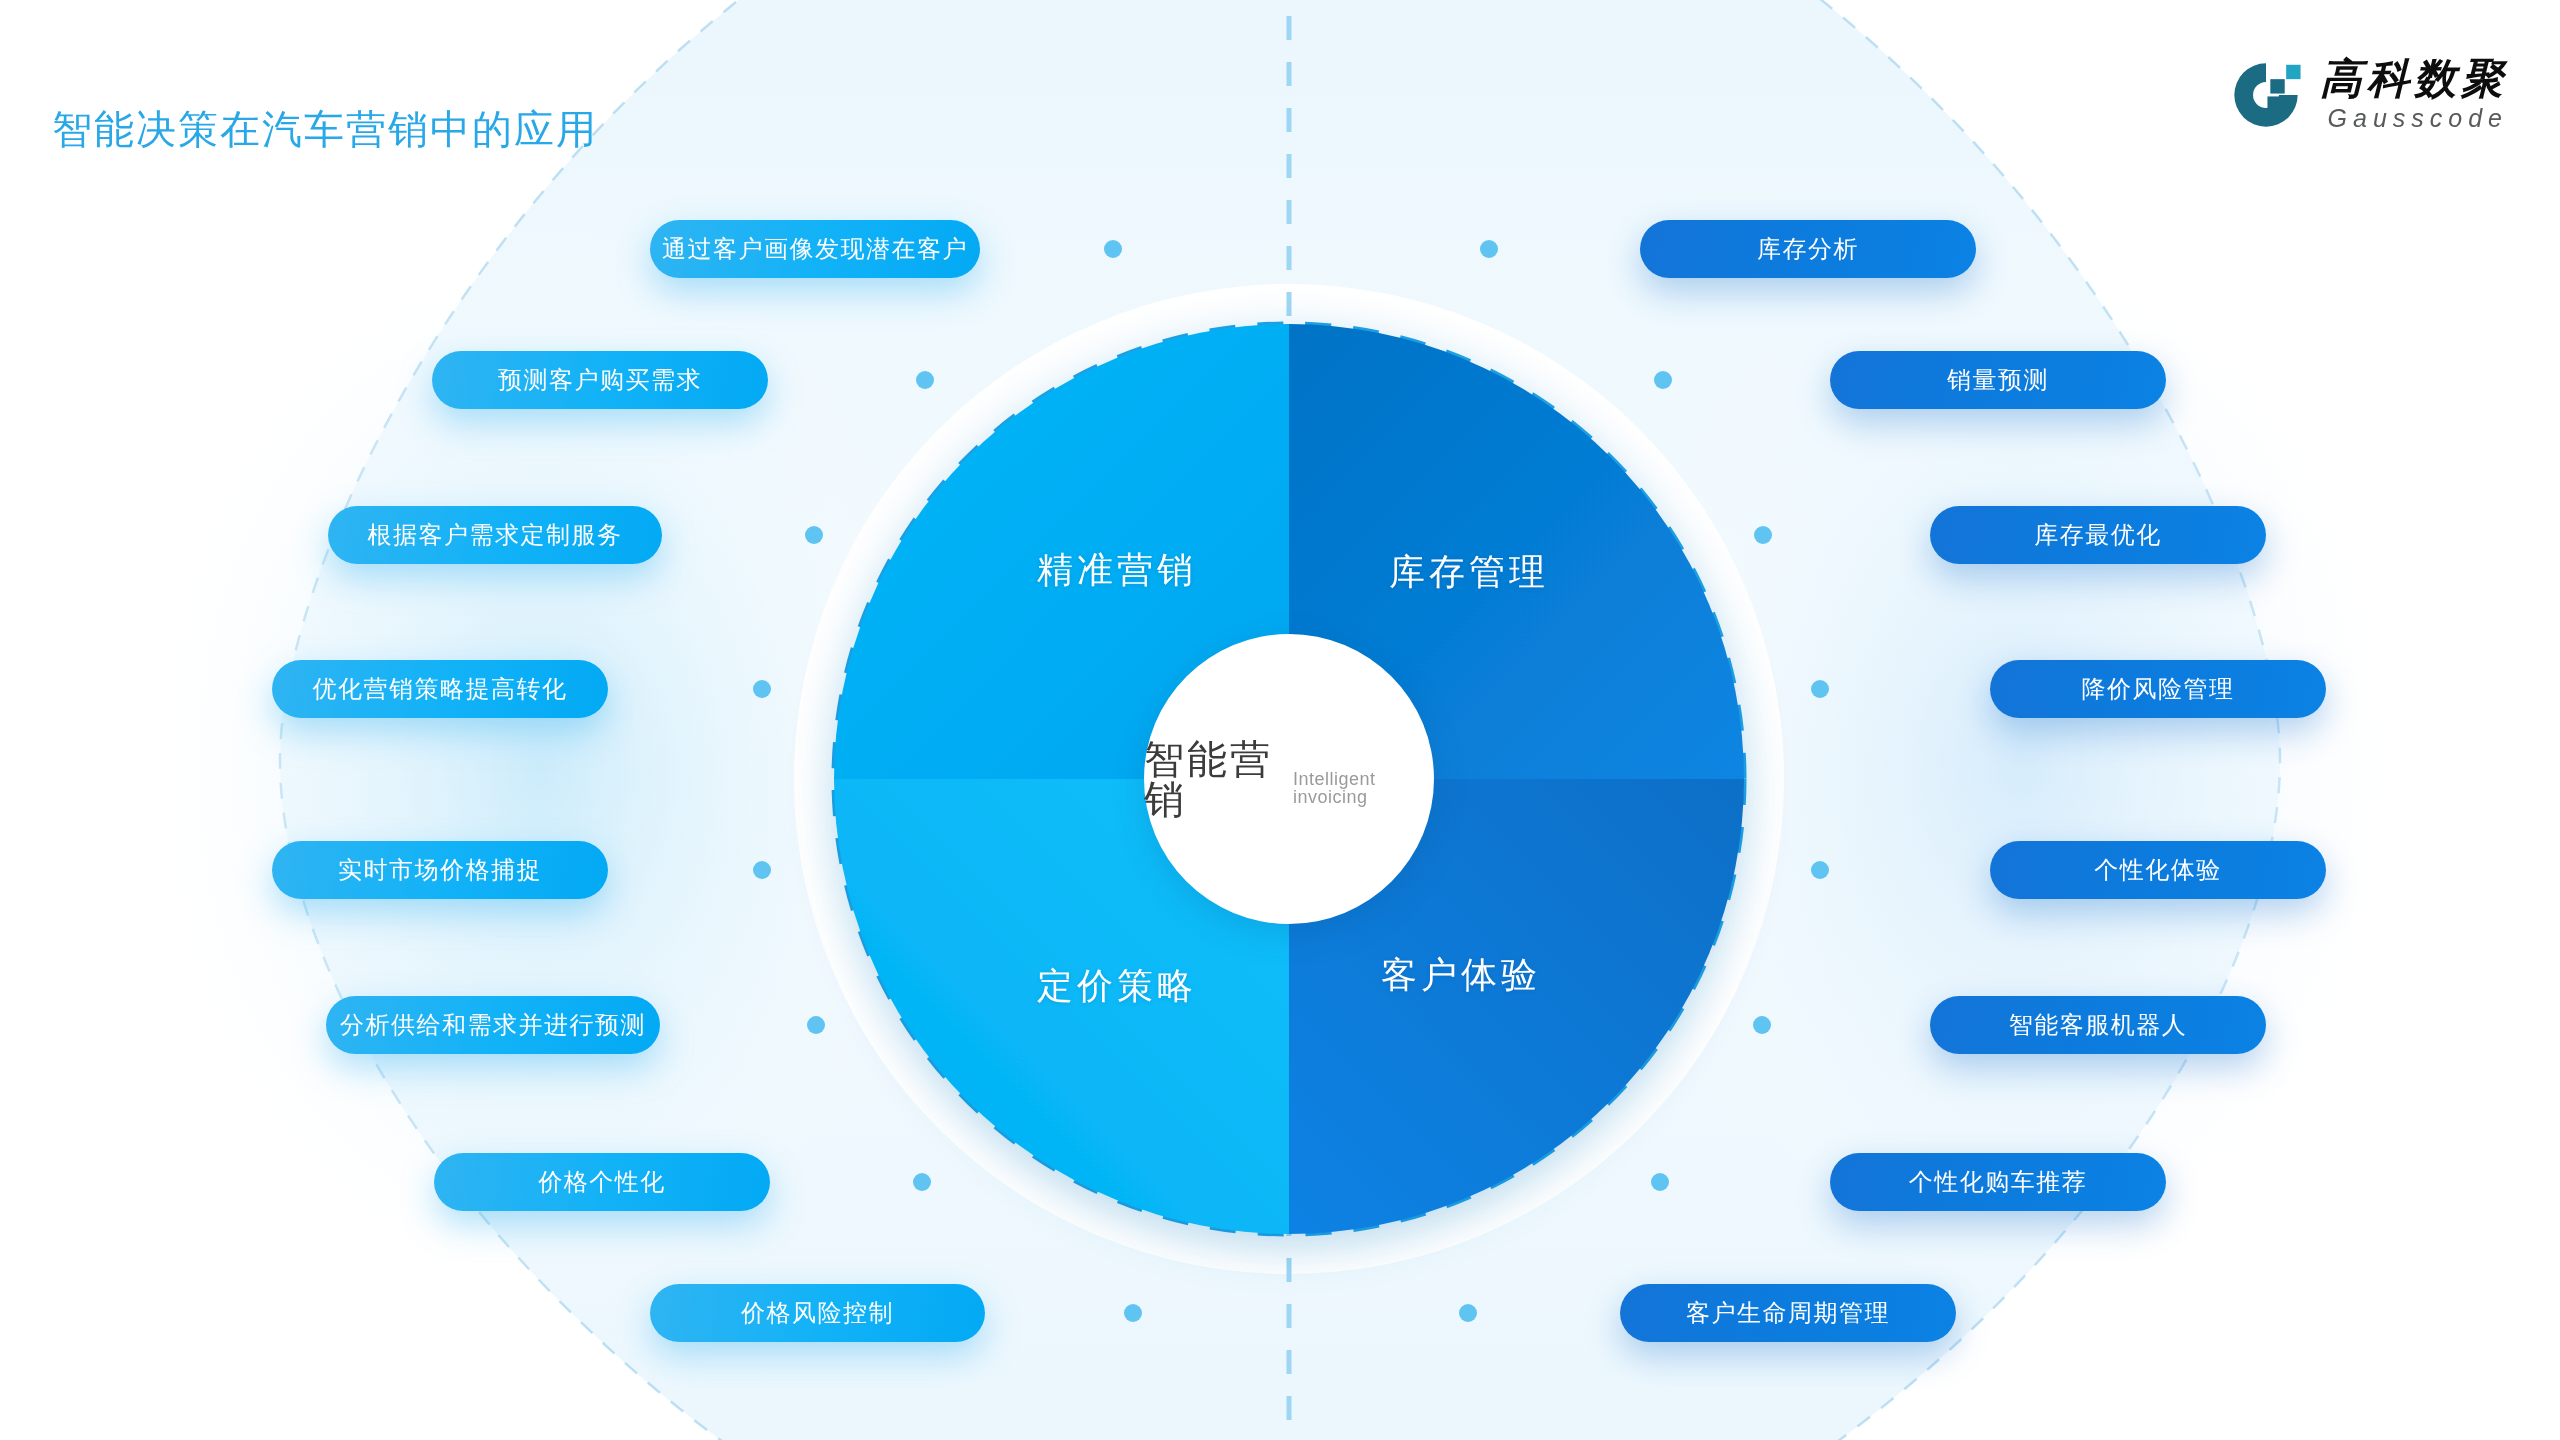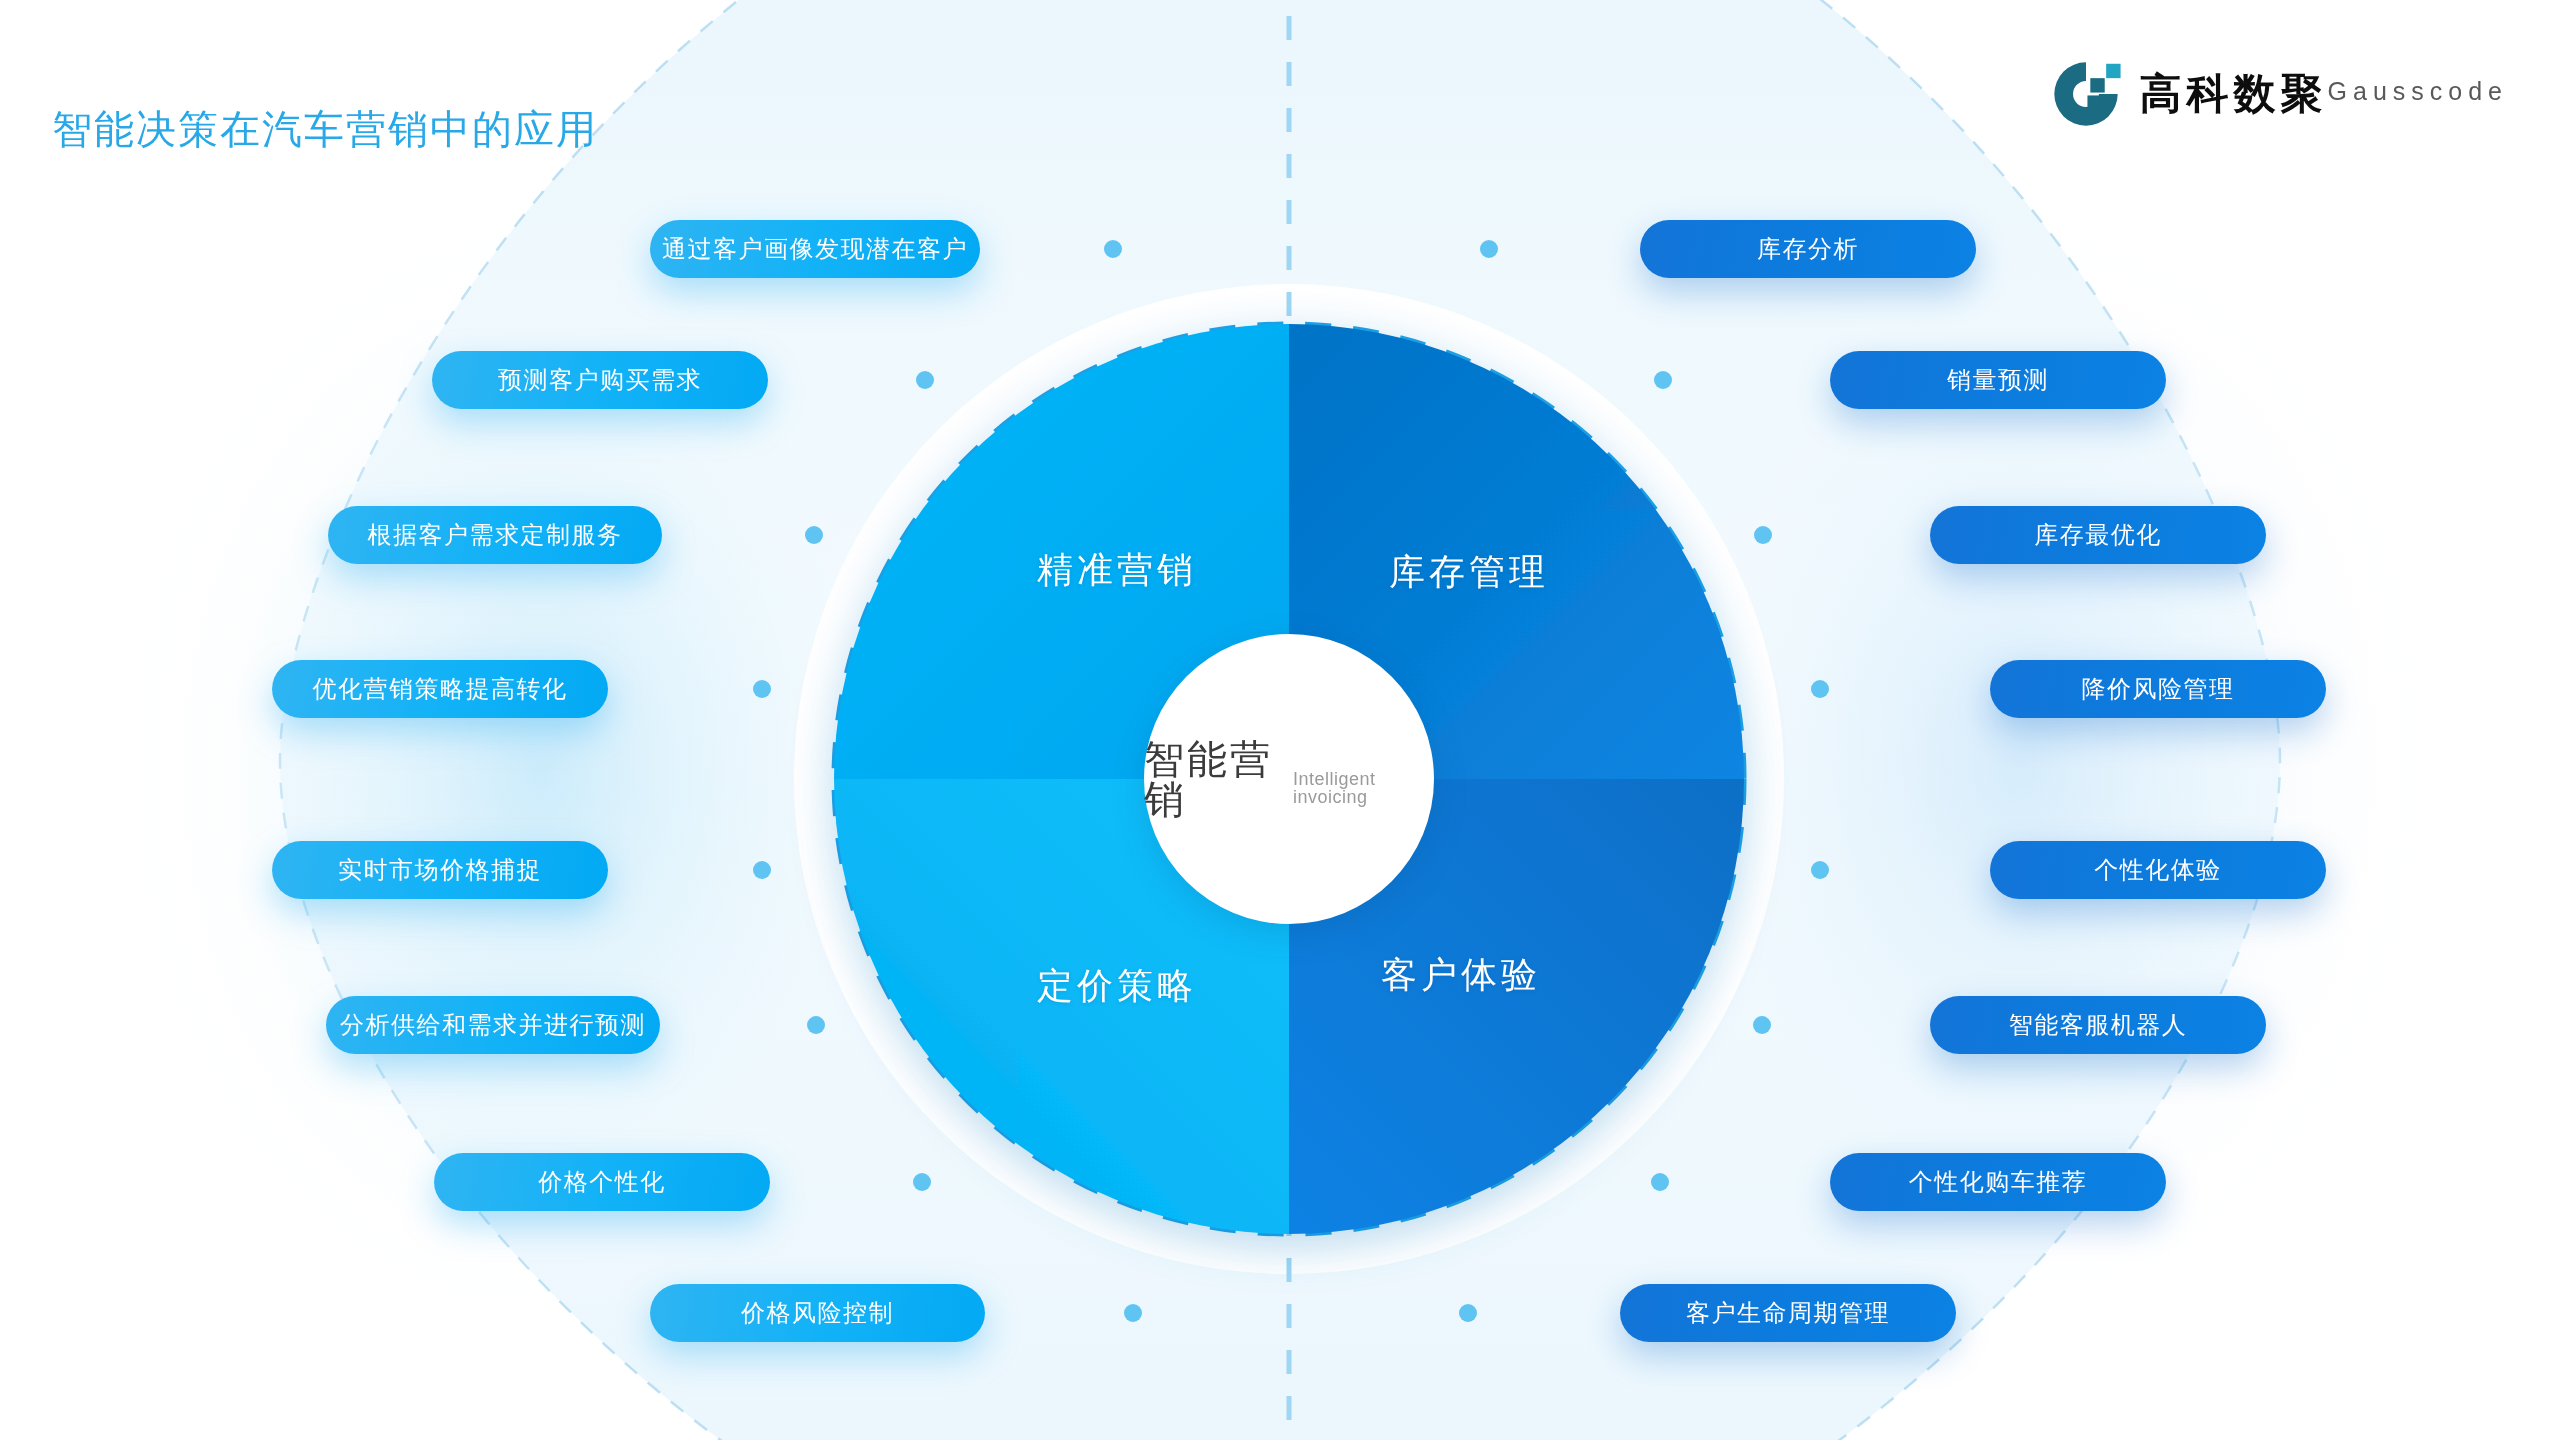--- a/index.html
+++ b/index.html
@@ -35,34 +35,35 @@
   }
 
   .logo-wrap {
     position: absolute;
     right: 52px; top: 58px;
     display: flex;
     align-items: center;
     gap: 18px;
   }
   .logo-mark { width: 72px; height: 72px; flex: 0 0 auto; }
-  .logo-text { display: flex; flex-direction: row; line-height: 1; }
+  .logo-text { display: flex; flex-direction: column; line-height: 1; font-style: italic; }
   .logo-cn {
     font-size: 42px;
     color: #0d0d0d;
     letter-spacing: 5px;
     font-weight: 700;
     white-space: nowrap;
   }
   .logo-en {
     font-size: 25px;
     color: #58595b;
     letter-spacing: 6px;
     margin-top: 6px;
     white-space: nowrap;
+    text-align: right;
   }
 
   
   .donut-layer {
     position: absolute; left: 0; top: 0;
     width: 2560px; height: 1440px;
     pointer-events: none;
   }
 
   .quad-label {

